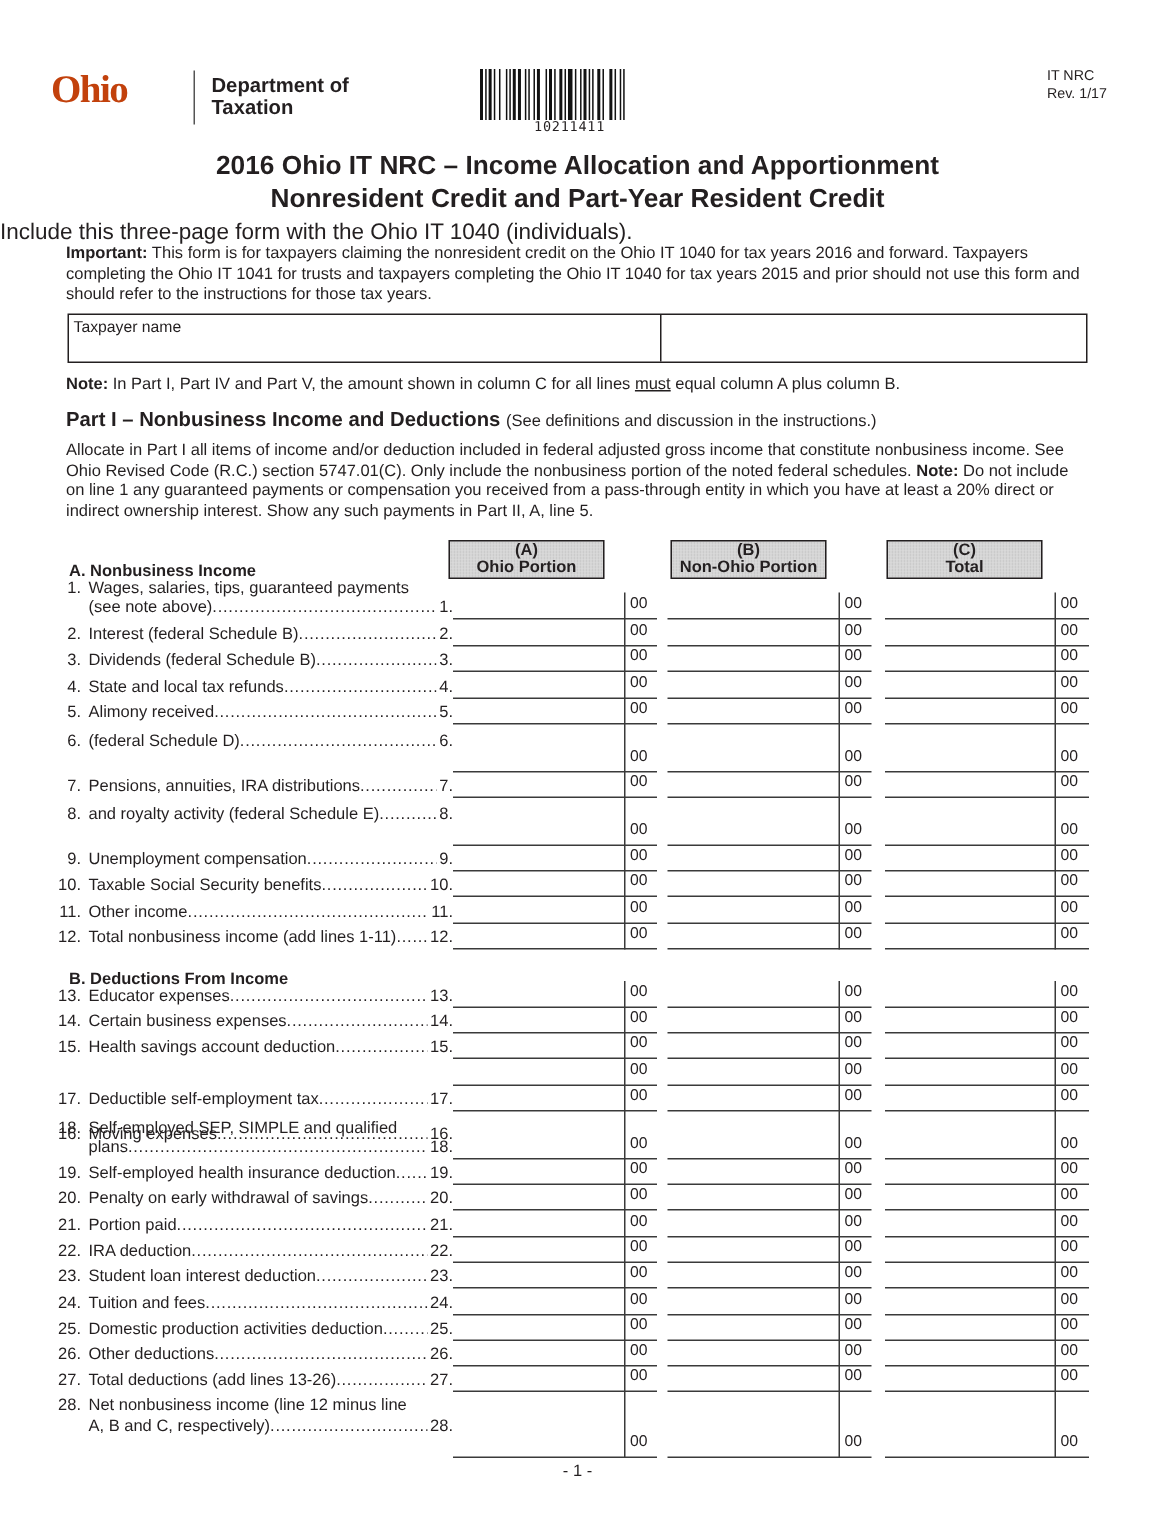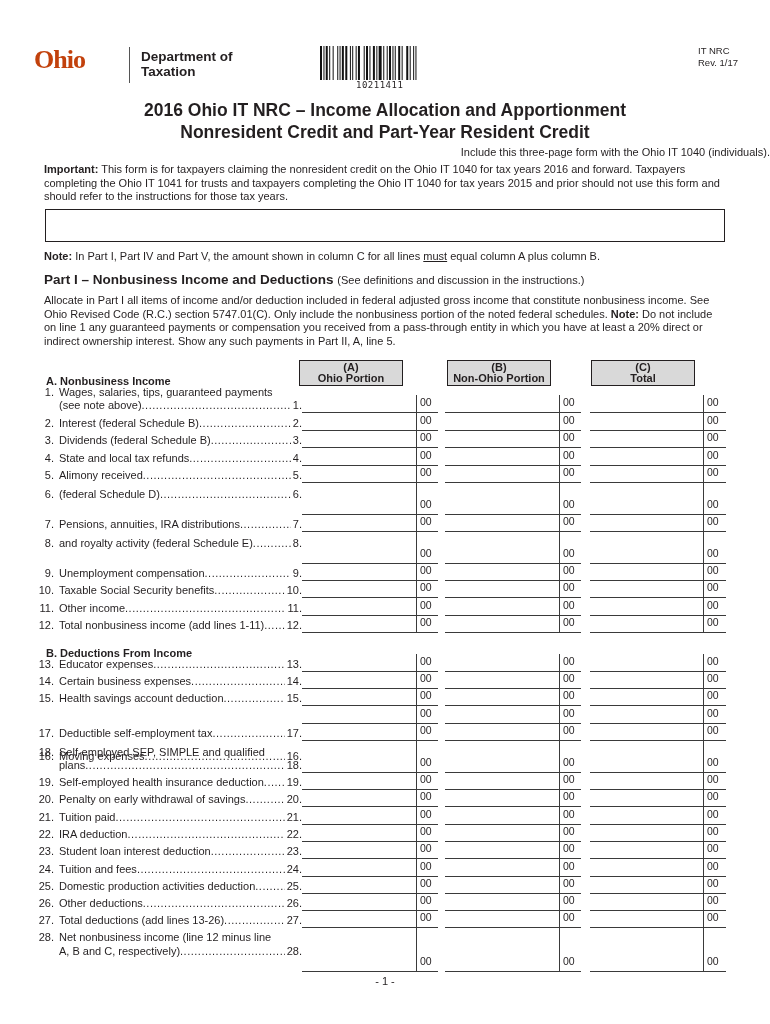--- a/index.html
+++ b/index.html
@@ -8,21 +8,21 @@
   .abs { position: absolute; }
   .logo-ohio { left: 34px; top: 40px; font-family: "Liberation Serif", serif; font-size: 26px;
                letter-spacing: -1px; line-height: 40px; color: #c2410c; }
   .logo-ohio b { font-weight: bold; }
   .logo-divider { left: 129px; top: 47px; width: 1px; height: 36px; background: #555; }
   .logo-dept { left: 141px; top: 49px; font-size: 13.5px; font-weight: bold; line-height: 15px; color: #231f20; }
   .barcode { left: 320px; top: 46px; width: 138px; height: 34px; }
   .barcode-num { left: 356px; top: 80px; font-family: "DejaVu Sans Mono", monospace; font-size: 9px; letter-spacing: 0.5px; }
   .form-id { left: 698px; top: 45px; font-size: 9.5px; line-height: 12px; }
   .title { left: 0; width: 770px; text-align: center; font-weight: bold; font-size: 17.5px; line-height: 22px; }
-  .subtitle { left: 0; width: 770px; text-align: right; top: 146px; font-size: 11px; }
+  .subtitle { left: 0; width: 770px; text-align: left; top: 146px; font-size: 15px; }
   .para { left: 44px; width: 683px; font-size: 11px; line-height: 13.5px; }
   .taxbox { left: 45px; top: 209px; width: 680px; height: 33px; border: 1.5px solid #231f20; box-sizing: border-box; }
   .taxbox .cell { position: absolute; top: 0; height: 100%; font-size: 10.5px; padding: 2px 3px; box-sizing: border-box; }
   .taxbox .name { left: 0; width: 395px; border-right: 1px solid #231f20; }
   .taxbox .ssn { left: 395px; right: 0; }
   .taxbox input { position: absolute; left: 4px; right: 4px; bottom: 2px; border: none; outline: none;
                   background: transparent; font-family: "Liberation Sans", sans-serif; font-size: 11px; }
   .part-head { left: 44px; top: 272px; font-size: 13.5px; }
   .part-head b { font-weight: bold; }
   .part-head span.sub { font-size: 11px; font-weight: normal; }
@@ -95,20 +95,24 @@
 
 <div class="abs title" style="top:99px;">2016 Ohio IT NRC – Income Allocation and Apportionment</div>
 <div class="abs title" style="top:121px;">Nonresident Credit and Part-Year Resident Credit</div>
 <div class="abs subtitle">Include this three-page form with the Ohio IT 1040 (individuals).</div>
 
 <div class="abs para" style="top:163px;">
   <b>Important:</b><span> This form is for taxpayers claiming the nonresident credit on the Ohio IT 1040 for tax years 2016 and forward. Taxpayers completing the Ohio IT 1041 for trusts and taxpayers completing the Ohio IT 1040 for tax years 2015 and prior should not use this form and should refer to the instructions for those tax years.</span>
 </div>
 
 <div class="abs taxbox">
+  <div class="cell name">
+    <span>Taxpayer name</span>
+    <input type="text" value="" style="">
+  </div>
 </div>
 
 <div class="abs para" style="top:250px;">
   <b>Note:</b><span> In Part I, Part IV and Part V, the amount shown in column C for all lines </span><u>must</u><span> equal column A plus column B.</span>
 </div>
 
 <div class="abs part-head">
   <b>Part I – Nonbusiness Income and Deductions</b>
   <span class="sub">(See definitions and discussion in the instructions.)</span>
 </div>
@@ -577,21 +581,21 @@
       <span class="cents" style="left: 118px; top: 1px;">00</span>
     </div>
     <div class="abs amount" style="left: 590px; width: 136px; top: 789px;">
       <input type="text" value="" style="width: 107px;">
       <span class="cents" style="left: 117px; top: 1px;">00</span>
     </div>
     <div class="abs line-label" style="top: 811px; height: 13.5px;">
       <span class="num">21.</span>
       <div class="txt">
         <div class="row">
-          <span>Tuition paid</span>
+          <span>Portion paid</span>
           <span class="dots"></span>
           <span style="padding-left: 2px;">21.</span>
         </div>
       </div>
     </div>
     <div class="abs amount" style="left: 302px; width: 136px; top: 807px;">
       <input type="text" value="" style="width: 108px;">
       <span class="cents" style="left: 118px; top: 1px;">00</span>
     </div>
     <div class="abs amount" style="left: 445px; width: 136px; top: 807px;">

